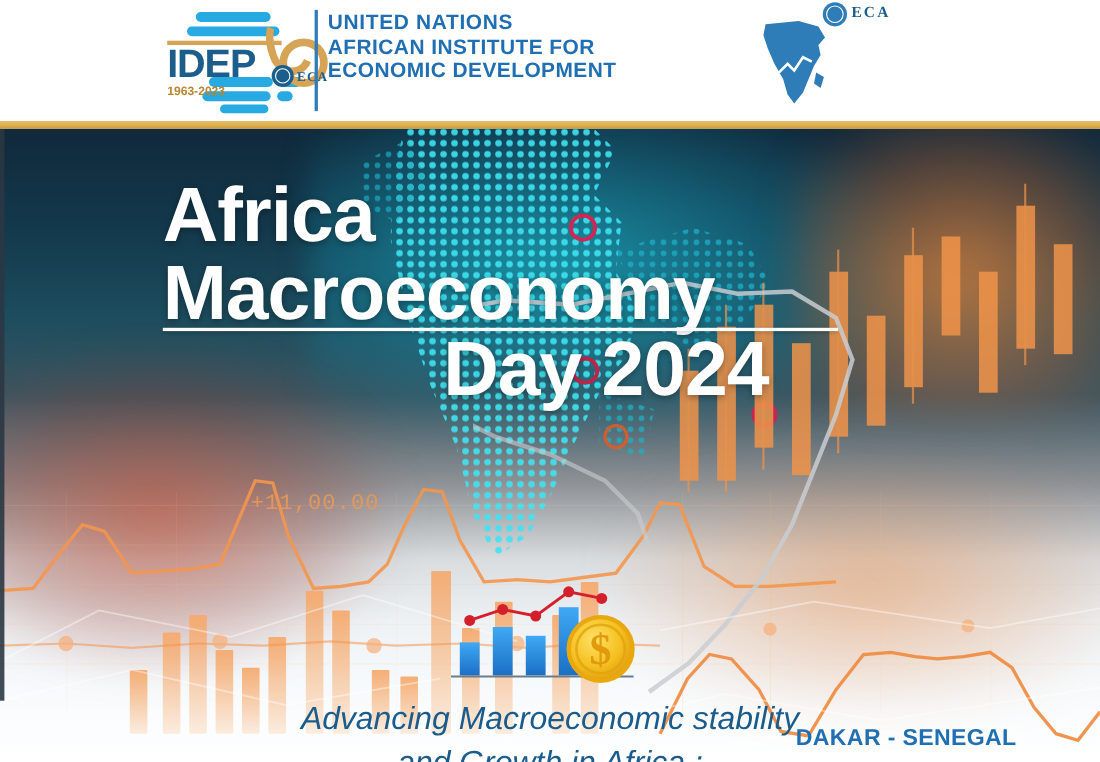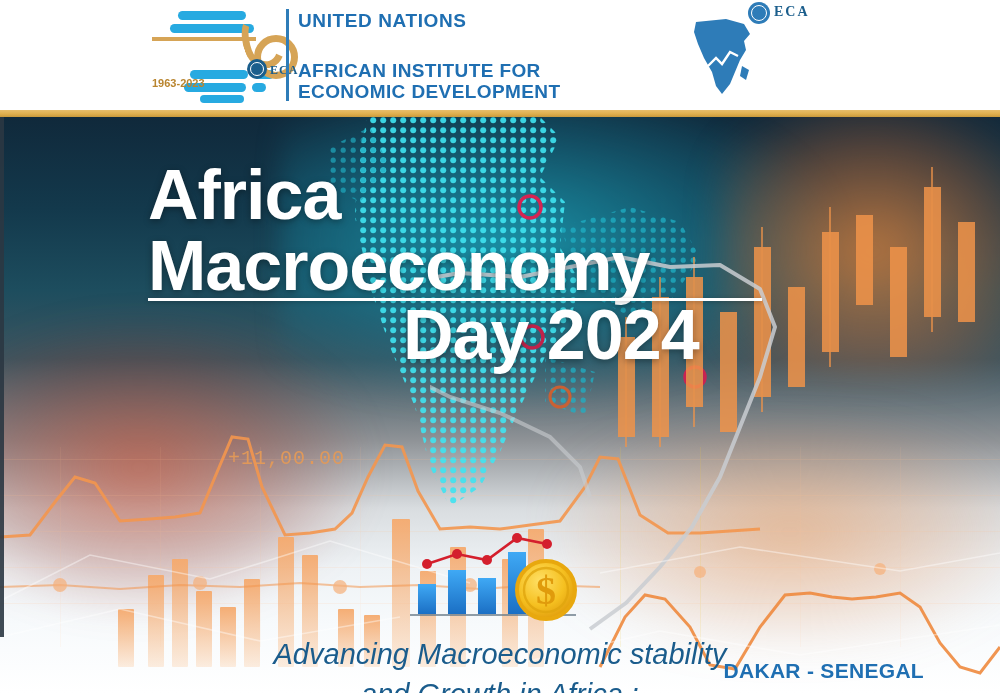--- a/index.html
+++ b/index.html
@@ -30,21 +30,21 @@
   .un-emblem::after{content:"";position:absolute;left:3px;top:3px;width:14px;height:14px;border-radius:50%;
              border:1.5px solid #fff;box-sizing:border-box;}
   .eca-mark{position:absolute;left:122px;top:56px;font-size:12px;font-weight:bold;color:#1B5E8C;
             font-family:"Liberation Serif",serif;letter-spacing:1px;}
 
   .hdr-divider{position:absolute;left:286px;top:9px;width:3px;height:92px;background:#2E7CB8;}
 
   .un-text{position:absolute;left:298px;top:10px;color:#1F6FB2;font-weight:bold;
            font-family:"Liberation Sans",sans-serif;}
   .un-line1{font-size:19px;letter-spacing:0.6px;line-height:22px;}
-  .un-block{margin-top:28px;font-size:19px;letter-spacing:0.4px;line-height:21px;}
+  .un-block{margin-top:1px;font-size:19px;letter-spacing:0.4px;line-height:21px;}
 
   .yen-logo{position:absolute;left:686px;top:2px;width:175px;height:100px;}
   .yen-africa{position:absolute;left:0;top:12px;width:92px;height:86px;}
   .yen-letters{position:absolute;left:46px;top:18px;font-size:70px;font-weight:bold;line-height:70px;
                font-family:"Liberation Sans",sans-serif;}
   .yen-y{color:#2E7CB8;}
   .yen-e{color:#5B9BD5;}
   .yen-n{color:#1F5C93;}
   .yen-eca{position:absolute;left:88px;top:2px;font-family:"Liberation Serif",serif;font-size:14px;
            font-weight:bold;color:#1B5E8C;letter-spacing:2px;}
@@ -160,20 +160,21 @@
         <div class="bar" style="left:106px;top:63px;width:20px;height:9px;"></div>
         <div class="bar" style="left:36px;top:76px;width:62px;height:9px;"></div>
         <div class="bar" style="left:104px;top:76px;width:14px;height:9px;"></div>
         <div class="bar" style="left:52px;top:88px;width:44px;height:8px;"></div>
       </div>
       <div class="idep-underline"></div>
       <div class="idep-60">
         <div class="ring2"></div>
           <div class="ring"></div>
       </div>
+      <div class="idep-word">IDEP</div>
       <div class="un-emblem"></div>
       <div class="eca-mark">ECA</div>
       <div class="idep-years">1963-2023</div>
     </div>
 
     <div class="hdr-divider"></div>
 
     <div class="un-text">
       <div class="un-line1">UNITED NATIONS</div>
       <div class="un-block">AFRICAN  INSTITUTE FOR</div>

